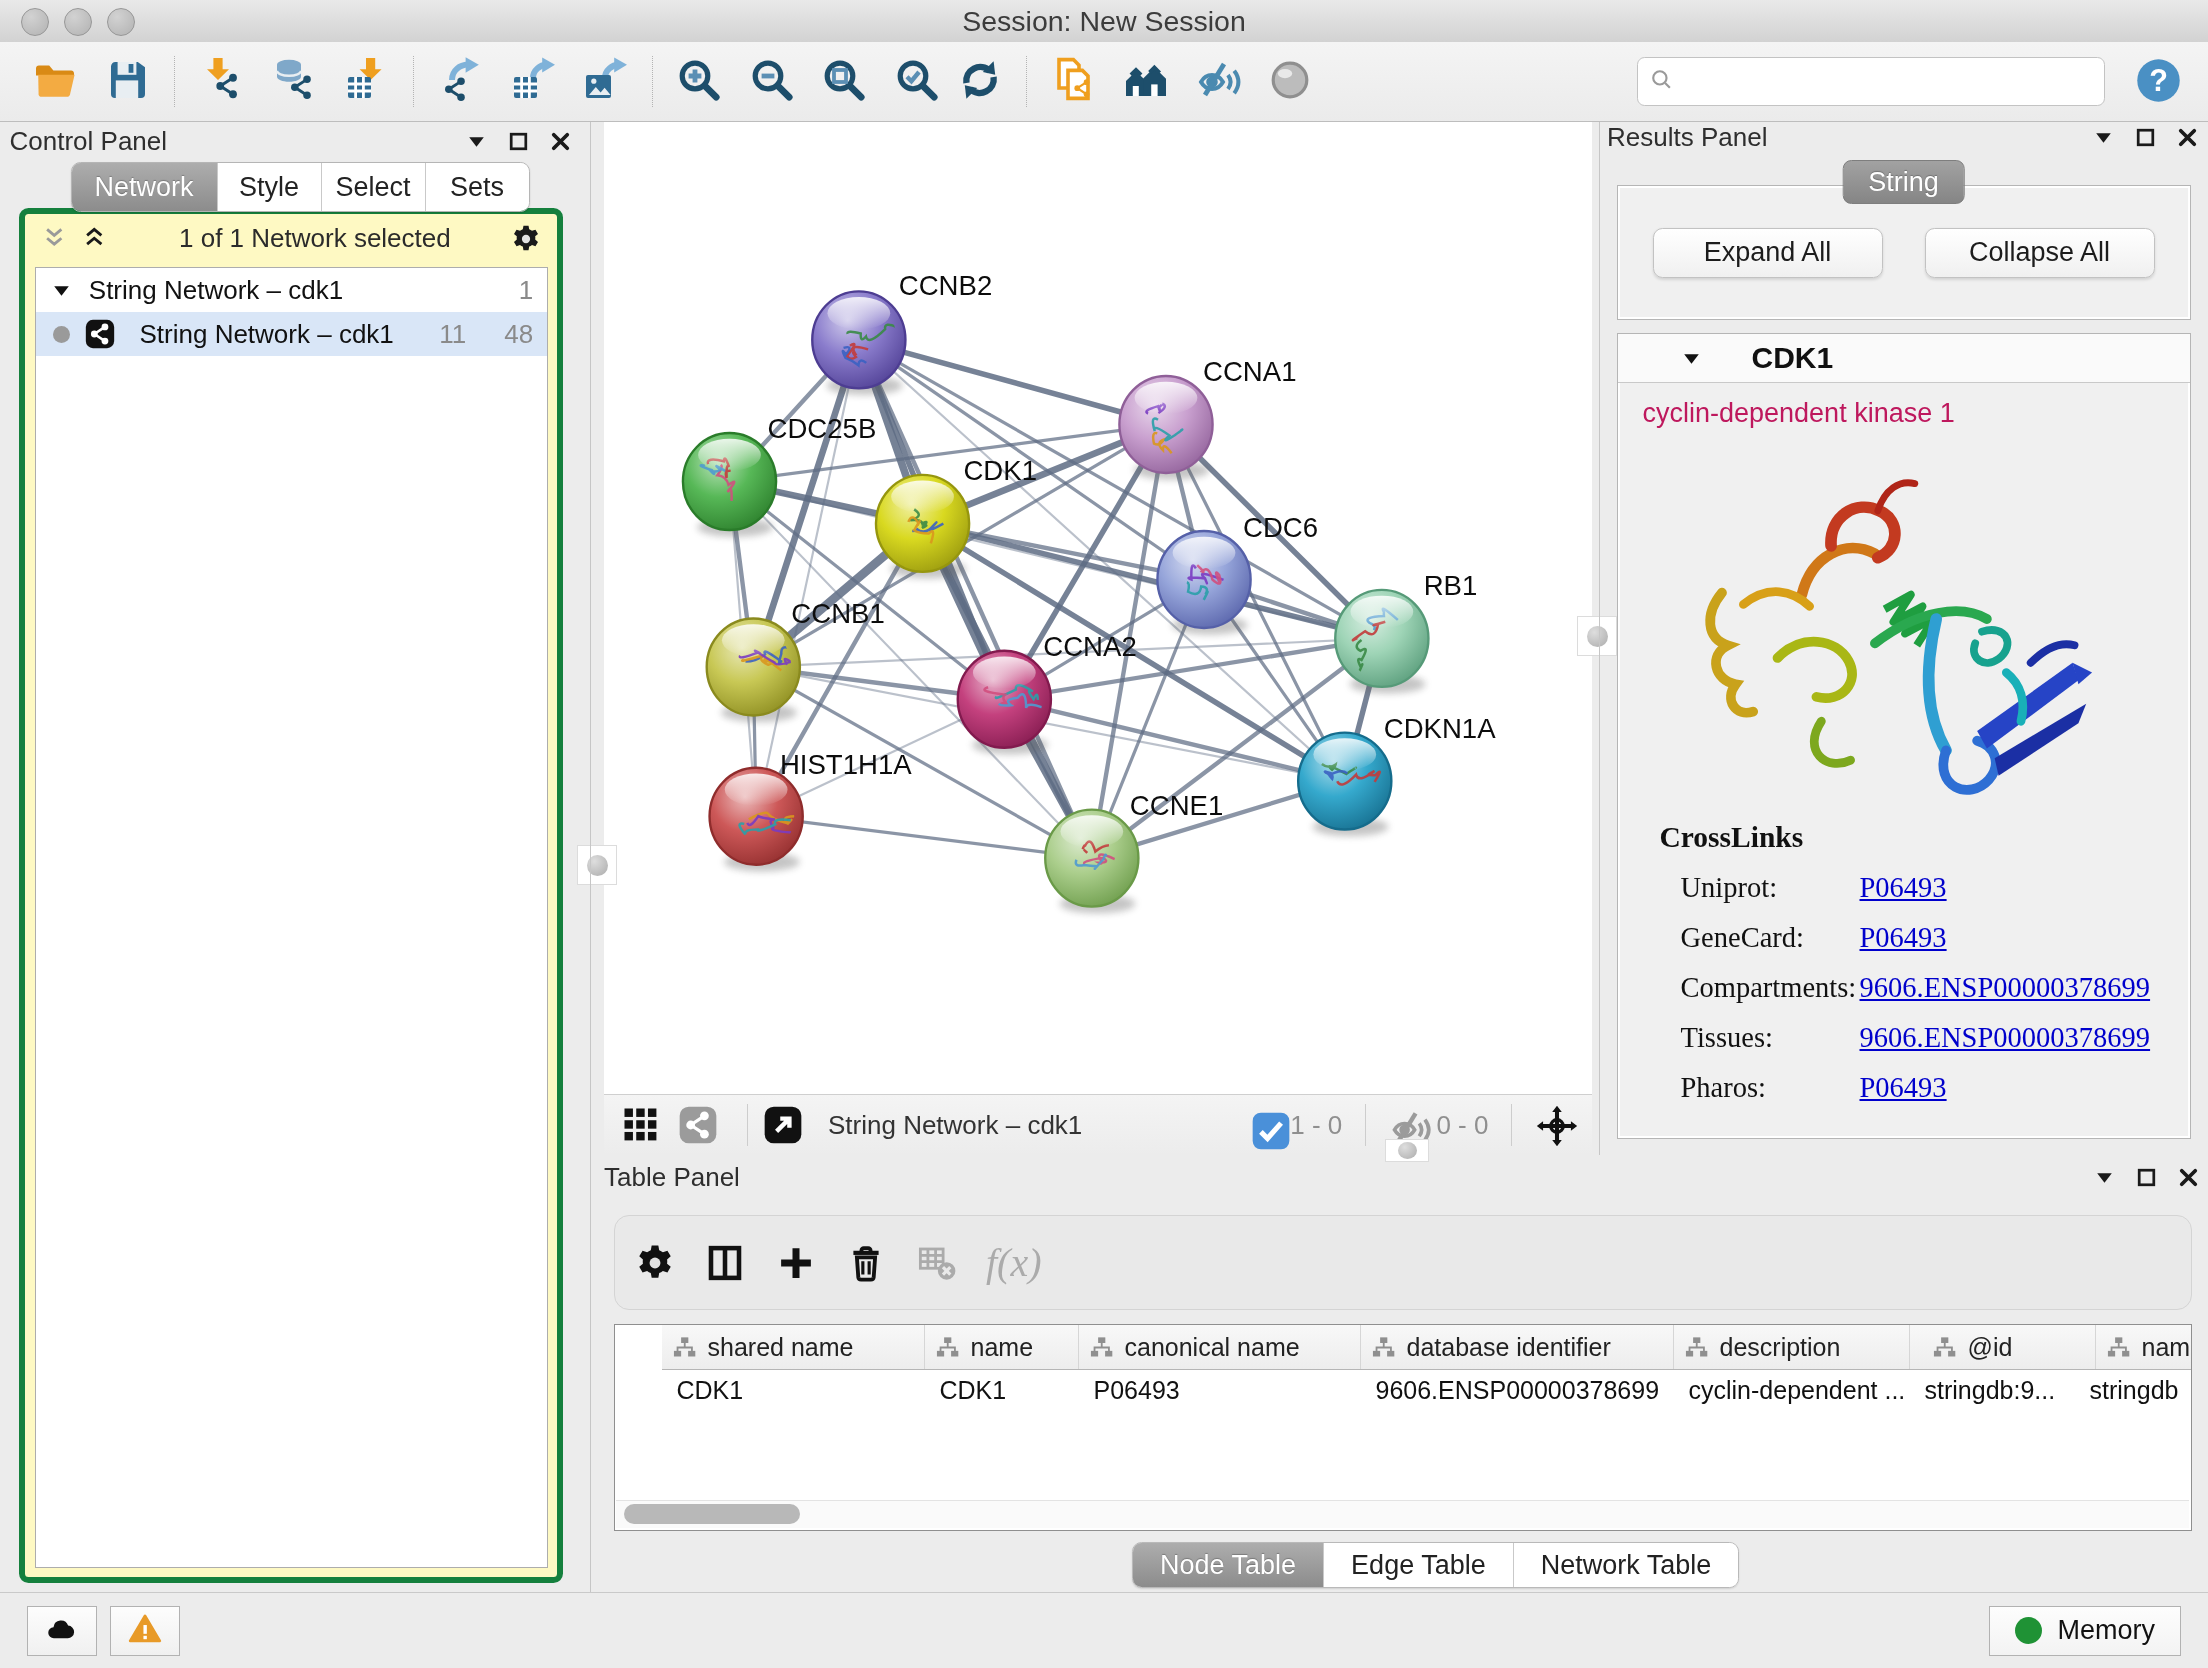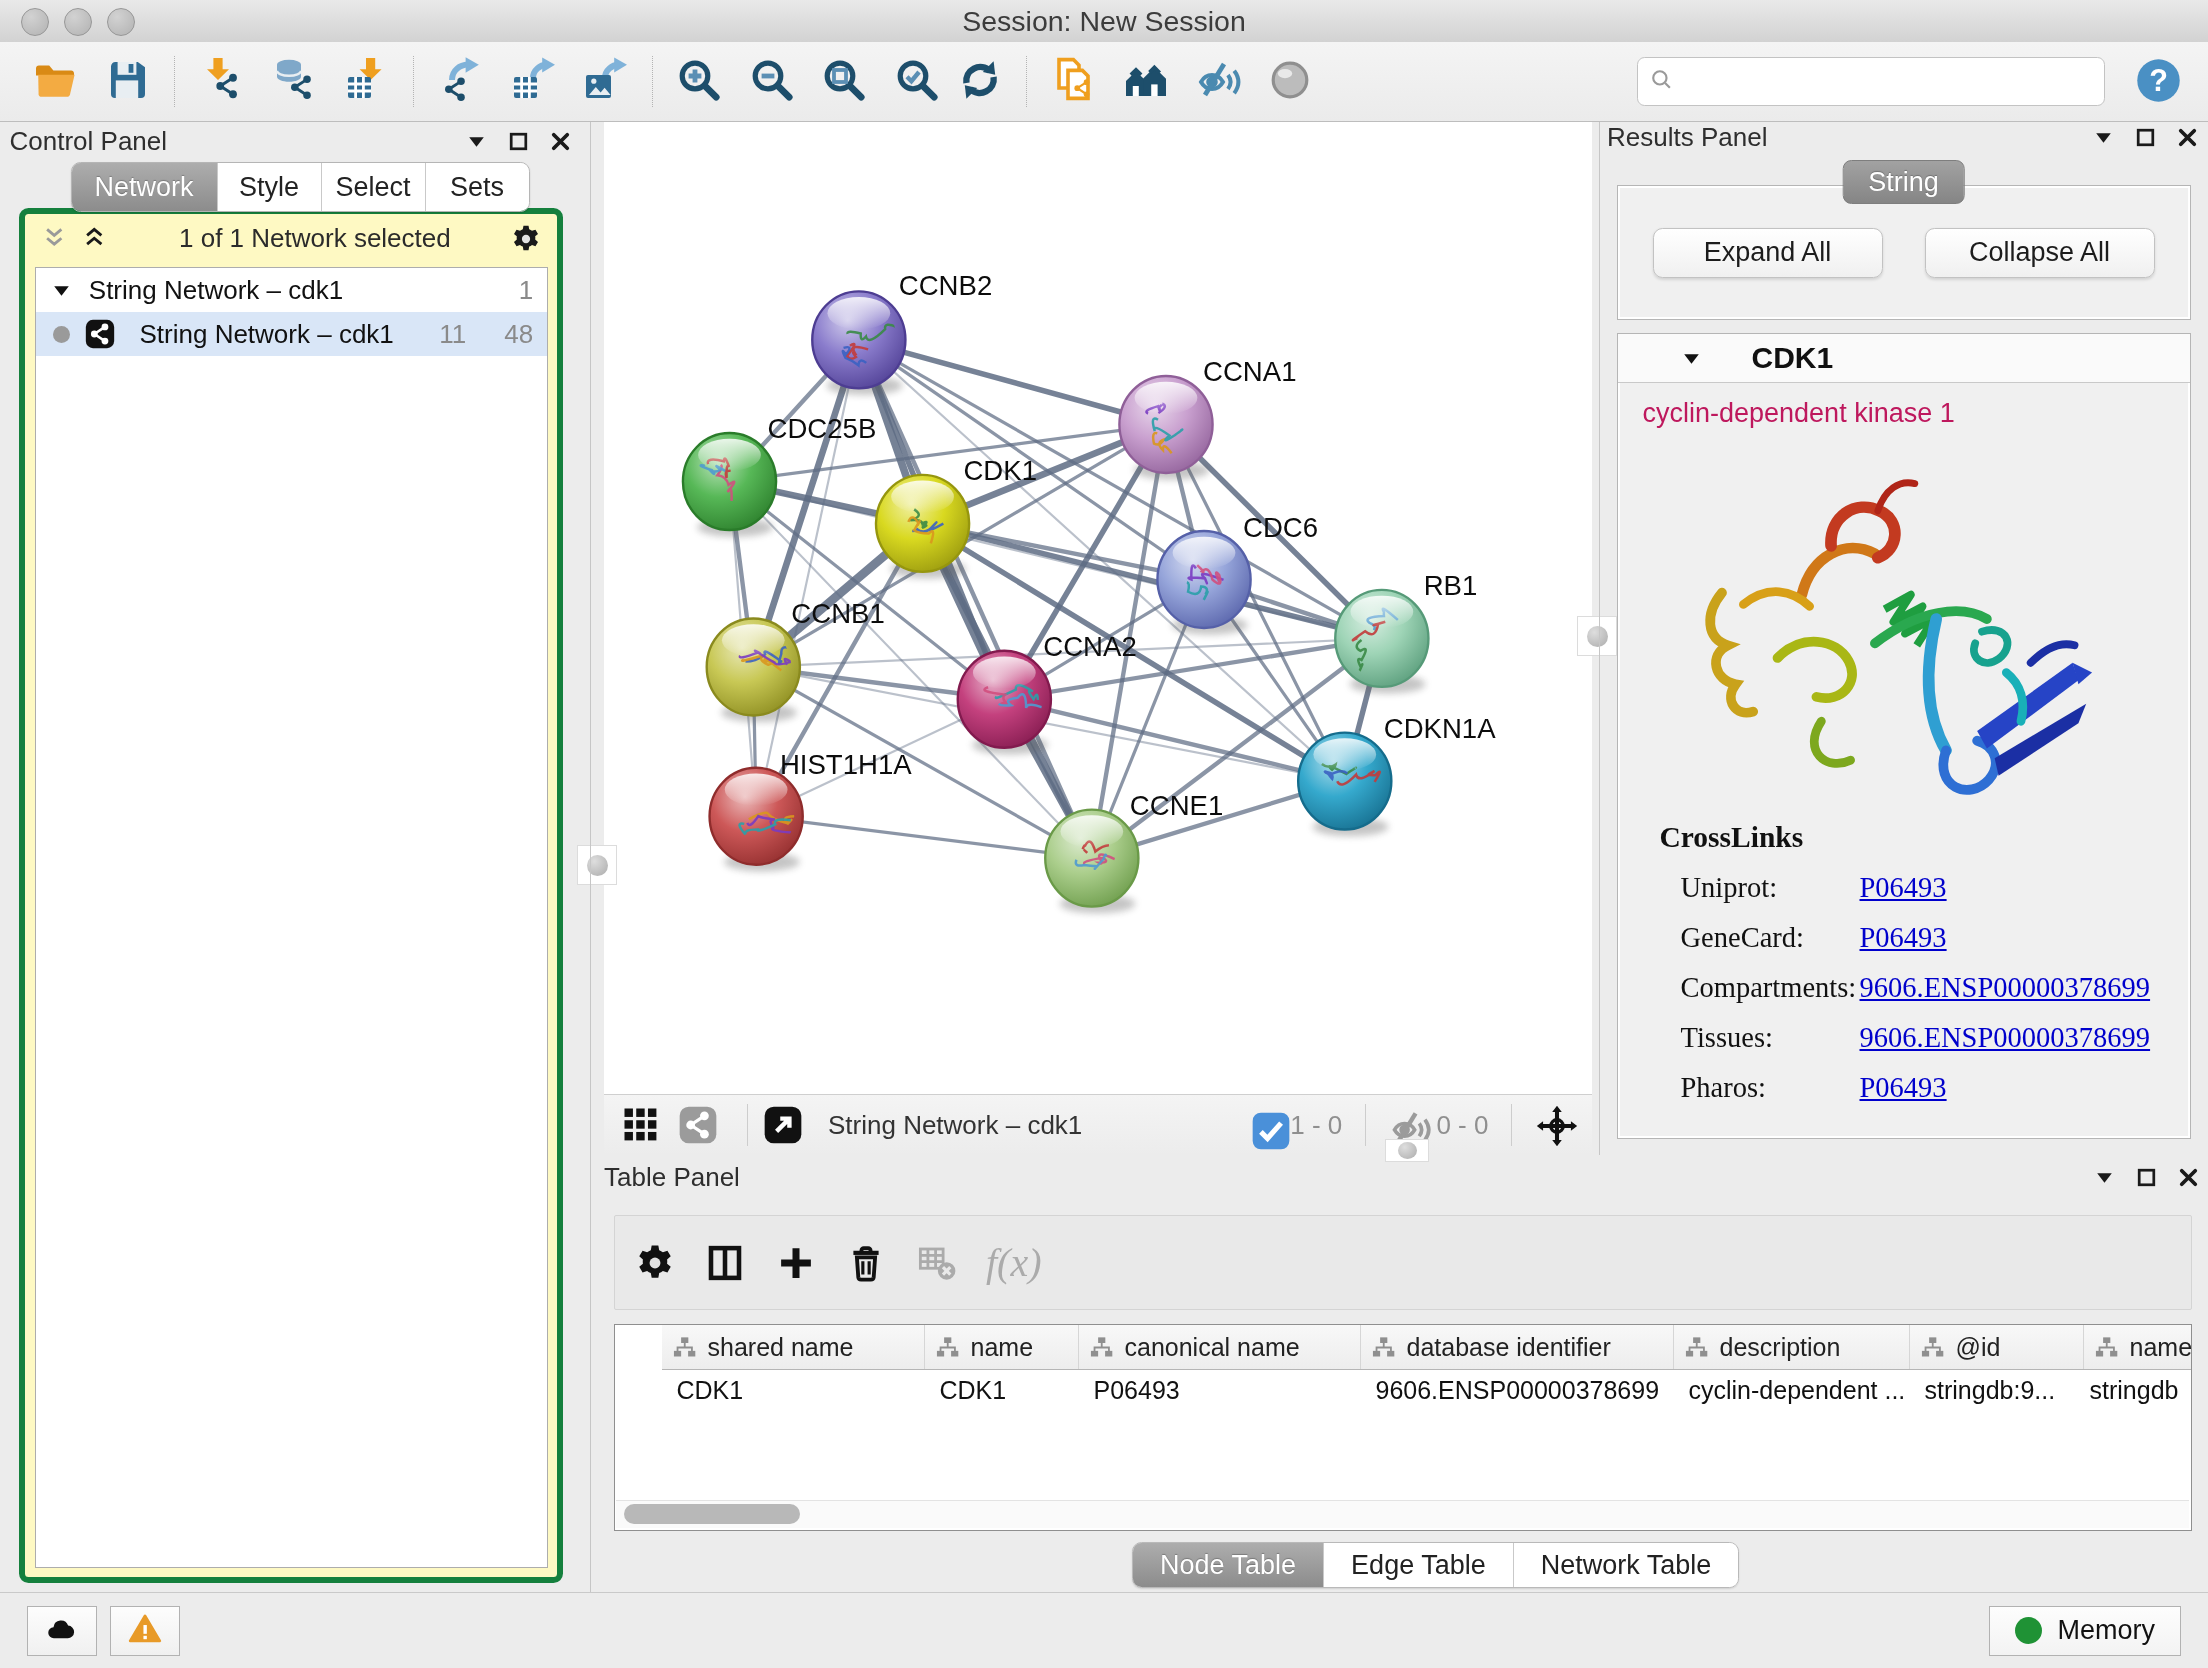--- a/index.html
+++ b/index.html
@@ -96,21 +96,21 @@
   .rp-desc{font-size:27px;color:#be185d;margin:15px 0 0 25px;}
   .rp-protein{position:absolute;left:67px;top:95px;width:409px;height:380px;}
   .rp-crosslinks{position:absolute;left:0;top:487px;width:100%;font-family:"Liberation Serif",serif;}
   .rp-cltitle{font-size:29.5px;font-weight:bold;color:#111;margin-left:42px;}
   .cl-row{display:flex;margin:18px 0 0 63px;font-size:28.5px;}
   .cl-label{width:179px;color:#111;}
   .cl-link{color:#0000cc;text-decoration:underline;}
   
   .table-panel{position:absolute;left:604px;top:1162px;width:1597px;height:430px;}
   .tp-toolbar{position:absolute;left:9.5px;right:9.5px;top:53px;height:93px;background:#e9e9e9;
-    border:1px solid #d4d4d4;border-radius:2px;display:flex;align-items:center;padding:0 19px;gap:28.5px;}
+    border:1px solid #d4d4d4;border-radius:15px;display:flex;align-items:center;padding:0 19px;gap:28.5px;}
   .tp-ico{width:42px;height:42px;color:#111;}
   .tp-ico svg{width:42px;height:42px;display:block;}
   .tp-ico.gray{color:#ababab;}
   .fx{font-family:"Liberation Serif",serif;font-style:italic;font-size:40px;color:#ababab;}
   .tp-table{position:absolute;left:9.5px;right:9.5px;top:162px;height:205px;background:#fff;
     border:1.9px solid #8f8f8f;overflow:hidden;padding-left:47px;}
   .tp-header{display:flex;height:44px;background:linear-gradient(#f8f8f8,#ededed);
     border-bottom:1.9px solid #b5b5b5;}
   .th{display:flex;align-items:center;gap:9.5px;padding:0 0 0 9.5px;border-right:1px solid #d6d6d6;
     font-size:25px;color:#222;box-sizing:border-box;flex:none;overflow:hidden;white-space:nowrap;}
@@ -954,21 +954,21 @@
           <svg viewBox="0 0 24 24">
             <g fill="#8f8f8f">
               <rect x="9" y="3" width="6.4" height="5"></rect>
               <rect x="2.6" y="15" width="6.4" height="5"></rect>
               <rect x="15.2" y="15" width="6.4" height="5"></rect>
             </g>
             <path d="M12.2 8v4M5.8 15v-3h12.8v3" fill="none" stroke="#8f8f8f" stroke-width="1.6"></path>
           </svg>
           <span>description</span>
         </div>
-        <div class="th" style="width: 174px;">
+        <div class="th" style="width: 174px; margin-left: 12px;">
           <svg viewBox="0 0 24 24">
             <g fill="#8f8f8f">
               <rect x="9" y="3" width="6.4" height="5"></rect>
               <rect x="2.6" y="15" width="6.4" height="5"></rect>
               <rect x="15.2" y="15" width="6.4" height="5"></rect>
             </g>
             <path d="M12.2 8v4M5.8 15v-3h12.8v3" fill="none" stroke="#8f8f8f" stroke-width="1.6"></path>
           </svg>
           <span>@id</span>
         </div>

